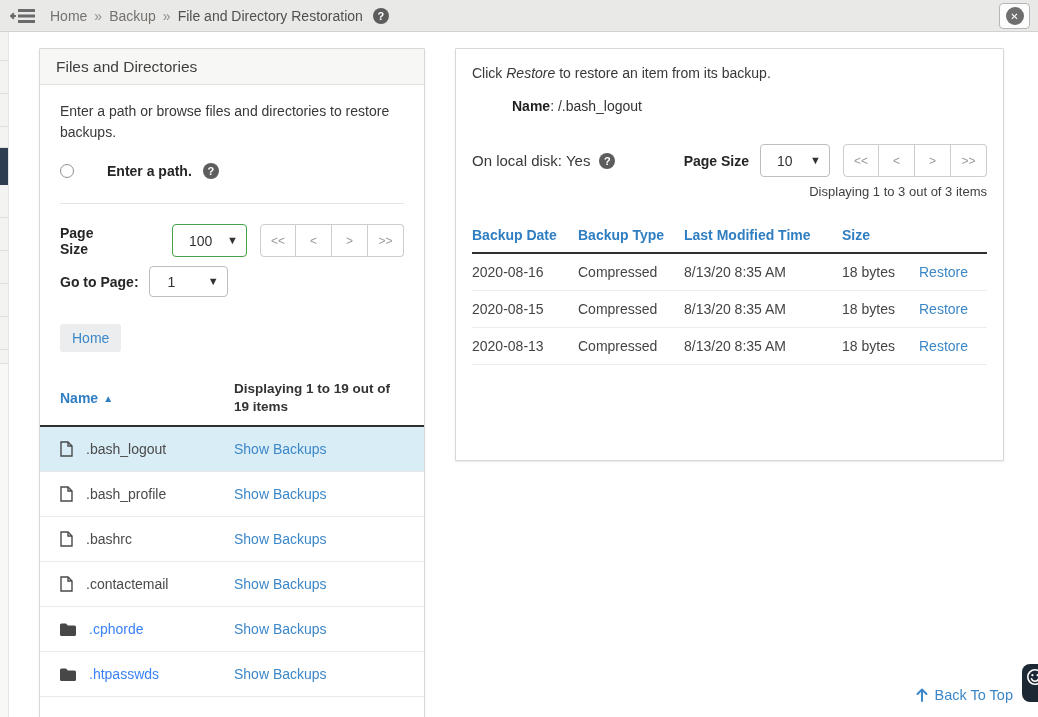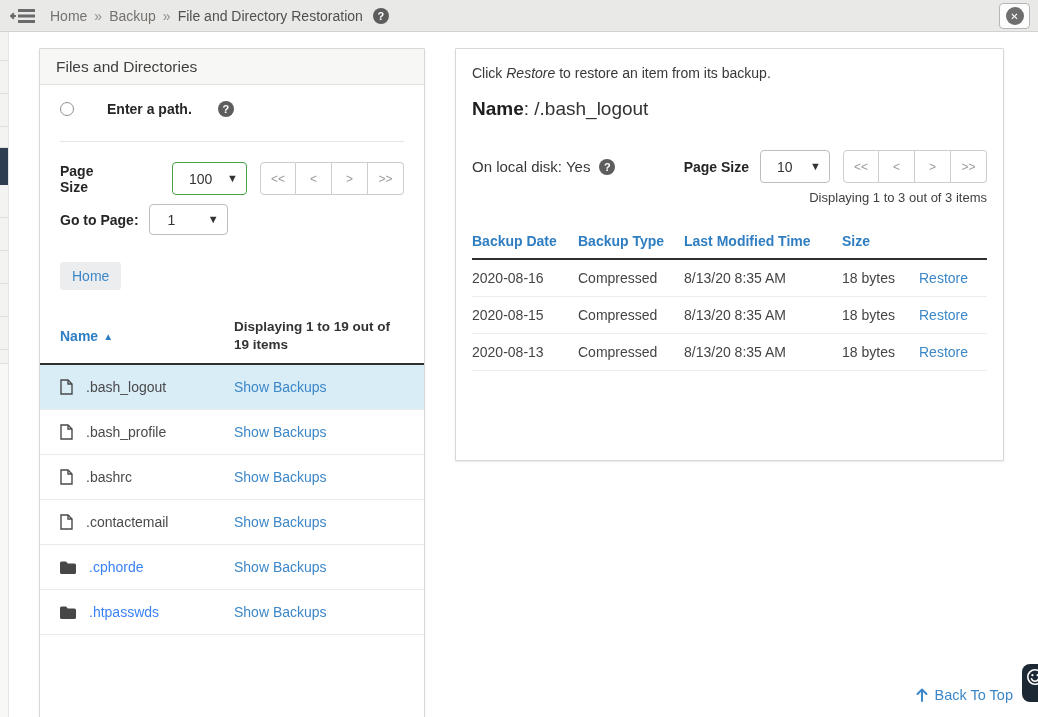--- a/index.html
+++ b/index.html
@@ -53,21 +53,21 @@
   .panel-header {
     height:36px; background:#f7f7f6; border-bottom:1px solid #e1e1e0;
     display:flex; align-items:center; padding-left:16px;
     font-size:15.5px; color:#3f3f3f;
   }
 
   
   .lp-body { padding:16px 20px 0 20px; }
   .lp-intro { font-size:14px; line-height:1.5; color:#383838; margin-bottom:20px; }
   .radio-row { display:flex; align-items:center; gap:9px; margin-bottom:13px; cursor:pointer; }
-  .radio-row .lbl { font-weight:bold; color:#262626; display:flex; align-items:flex-end; gap:23px;padding-left:24px; }
+  .radio-row .lbl { font-weight:bold; color:#262626; display:flex; align-items:flex-end; gap:8px;padding-left:24px; }
   .radio-outer {
     width:14px; height:14px; border-radius:50%; border:1px solid #8f8f8f; background:#fff;
     display:flex; align-items:center; justify-content:center; flex:0 0 auto;
   }
   .radio-outer.checked { border:1px solid #1f6fd6; background:#2b7de9; }
   .radio-outer.checked .dot { width:8px; height:8px; border-radius:50%; background:#fff; display:flex; align-items:center; justify-content:center; }
   .radio-outer.checked .dot::after { content:""; width:4px; height:4px; border-radius:50%; background:#1f6fd6; }
   .lp-divider { border:none; border-top:1px solid #e5e5e4; margin:24px 0 20px 0; }
 
   .ctl-row { display:flex; align-items:center; margin-bottom:9px; }
@@ -116,21 +116,21 @@
   .ft-row.selected { background:#d9edf7; }
   .ft-namecell { display:flex; align-items:center; gap:13px; }
   .ft-namecell .fname { color:#4a4a4a; }
   .ft-namecell .fname.folder-link { color:#3b82f6; cursor:pointer; }
   .link { color:#3c87c8; text-decoration:none; cursor:pointer; }
   .icon-svg { display:block; }
 
   
   .rp-body { padding:16px 16px 0 16px; }
   .rp-intro { font-size:14px; color:#383838; margin-bottom:17px; }
-  .rp-name-line { font-size:19px; color:#333; margin-bottom:30px; }
+  .rp-name-line { font-size:14px; color:#333; margin-bottom:30px;margin-left:40px; }
   .rp-name-line b { color:#1e1e1e; }
   .rp-controls { display:flex; align-items:center; justify-content:space-between; }
   .rp-disk { font-size:15px; color:#383838; display:flex; align-items:center; gap:6px; }
   .rp-pager-group { display:flex; align-items:center; }
   .rp-pager-group .ctl-label { margin-right:11px; }
   .rp-displaying { text-align:right; font-size:13px; color:#3f3f3f; margin-top:7px; }
 
   .bk-table { margin-top:28px; }
   .bk-header {
     display:grid; grid-template-columns:106px 106px 158px 77px 1fr;
@@ -190,20 +190,21 @@
   <div class="seg" style="height:33px"></div>
   <div class="seg" style="height:33px"></div>
   <div class="seg" style="height:33px"></div>
   <div class="seg" style="height:33px"></div>
   <div class="seg" style="height:14px"></div>
 </div>
 
 <div class="panel panel-left">
   <div class="panel-header">Files and Directories</div>
   <div class="lp-body">
+    <p class="lp-intro">Enter a path or browse files and directories to restore backups.</p>
 
     <div class="radio-row">
       <span class="radio-outer"></span>
       <span class="lbl">
         <span>Enter a path.</span>
         <span class="help-circle">?</span>
       </span>
     </div>
 
     <hr class="lp-divider">

